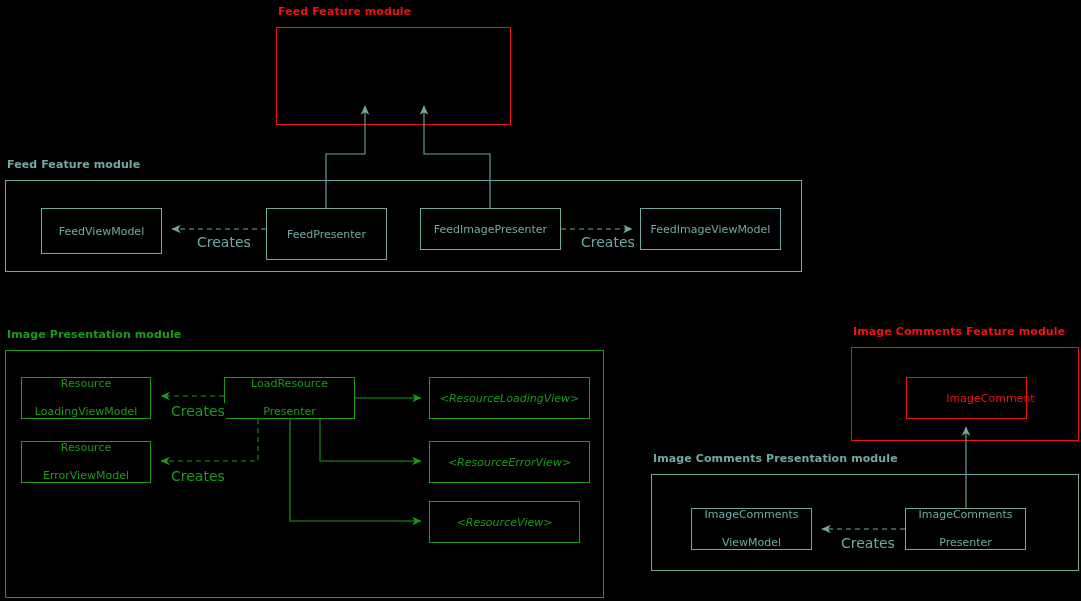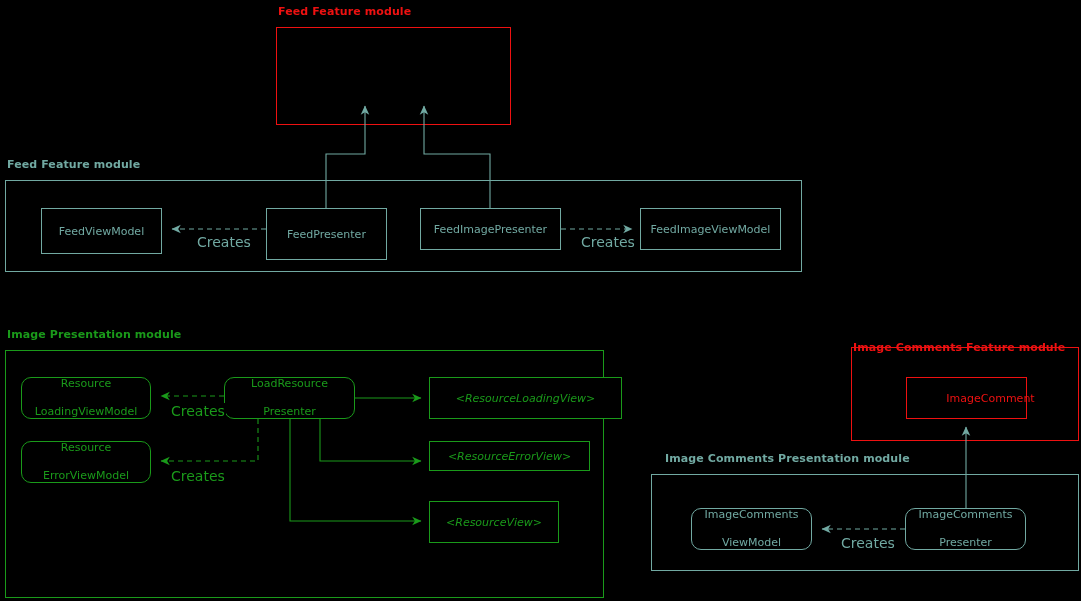--- a/index.html
+++ b/index.html
@@ -3,42 +3,42 @@
 <meta charset="utf-8">
 <style>
   html,body{margin:0;padding:0;background:#000;}
   #stage{position:relative;width:1081px;height:601px;background:#000;overflow:hidden;
          font-family:"DejaVu Sans","Liberation Sans",sans-serif;}
   svg.layer{position:absolute;left:0;top:0;width:1081px;height:601px;overflow:visible;}
   .mod-title{position:absolute;font-size:11px;font-weight:bold;white-space:nowrap;letter-spacing:.1px;}
   .mod-box{position:absolute;box-sizing:border-box;background:transparent;}
   .node{position:absolute;box-sizing:border-box;display:flex;align-items:center;justify-content:center;
         text-align:center;font-size:11px;line-height:13px;background:#000;}
-  .node.two-line{line-height:14px;border-radius:10px;}
+  .node.two-line{line-height:14px;}
   .edge-label{position:absolute;font-size:14px;white-space:nowrap;background:#000;padding:0 1px;text-align:center;}
   .italic{font-style:italic;}
 </style>
 </head>
 <body>
 
 <div id="stage" style="background: rgb(0, 0, 0);">
 
   <div class="mod-title" style="color: rgb(238, 17, 17); left: 278px; top: 5px;">Feed Feature module</div>
   <div class="mod-box" style="border: 1px solid rgb(238, 17, 17); left: 276px; top: 27px; width: 235px; height: 98px;"></div>
 
   <div class="mod-title" style="color: rgb(113, 169, 162); left: 7px; top: 158px;">Feed Feature module</div>
   <div class="mod-box" style="border: 1px solid rgb(113, 169, 162); left: 5px; top: 180px; width: 797px; height: 92px;"></div>
 
   <div class="mod-title" style="color: rgb(26, 154, 26); left: 7px; top: 328px;">Image Presentation module</div>
   <div class="mod-box" style="border: 1px solid rgb(26, 154, 26); left: 5px; top: 350px; width: 599px; height: 248px;"></div>
 
-  <div class="mod-title" style="color: rgb(238, 17, 17); left: 853px; top: 325px; margin-top: 16px;">Image Comments Feature module</div>
+  <div class="mod-title" style="color: rgb(238, 17, 17); left: 853px; top: 325px;">Image Comments Feature module</div>
   <div class="mod-box" style="border: 1px solid rgb(238, 17, 17); left: 851px; top: 347px; width: 228px; height: 94px;"></div>
 
-  <div class="mod-title" style="color: rgb(113, 169, 162); left: 653px; top: 452px; margin-left: 12px;">Image Comments Presentation module</div>
+  <div class="mod-title" style="color: rgb(113, 169, 162); left: 653px; top: 452px;">Image Comments Presentation module</div>
   <div class="mod-box" style="border: 1px solid rgb(113, 169, 162); left: 651px; top: 474px; width: 428px; height: 97px;"></div>
 
   <svg class="layer">
     <defs>
       <marker id="ah-teal" markerWidth="9" markerHeight="9" refX="8" refY="4.5" orient="auto">
         <path d="M0,0.6 L8.4,4.5 L0,8.4 L2.4,4.5 Z" fill="#71a9a2"></path>
       </marker>
       <marker id="ah-green" markerWidth="9" markerHeight="9" refX="8" refY="4.5" orient="auto">
         <path d="M0,0.6 L8.4,4.5 L0,8.4 L2.4,4.5 Z" fill="#1a9a1a"></path>
       </marker>
@@ -88,23 +88,23 @@
   <div class="node two-line" style="border: 1px solid rgb(26, 154, 26); color: rgb(26, 154, 26); left: 21px; top: 441px; width: 130px; height: 42px; flex-direction: column;">
       <span>Resource</span>
       <br>
       <span>ErrorViewModel</span>
     </div>
   <div class="node two-line" style="border: 1px solid rgb(26, 154, 26); color: rgb(26, 154, 26); left: 224px; top: 377px; width: 131px; height: 42px; flex-direction: column;">
       <span>LoadResource</span>
       <br>
       <span>Presenter</span>
     </div>
-  <div class="node italic" style="border: 1px solid rgb(26, 154, 26); color: rgb(26, 154, 26); left: 429px; top: 377px; width: 193px; height: 42px;">&lt;ResourceLoadingView&gt;</div>
-  <div class="node italic" style="border: 1px solid rgb(26, 154, 26); color: rgb(26, 154, 26); left: 429px; top: 441px; width: 161px; height: 30px;">&lt;ResourceErrorView&gt;</div>
-  <div class="node italic" style="border: 1px solid rgb(26, 154, 26); color: rgb(26, 154, 26); left: 429px; top: 501px; width: 130px; height: 42px; text-align: right;">&lt;ResourceView&gt;</div>
+  <div class="node italic" style="border: 1px solid rgb(26, 154, 26); color: rgb(26, 154, 26); left: 429px; top: 377px; width: 161px; height: 42px;">&lt;ResourceLoadingView&gt;</div>
+  <div class="node italic" style="border: 1px solid rgb(26, 154, 26); color: rgb(26, 154, 26); left: 429px; top: 441px; width: 161px; height: 42px;">&lt;ResourceErrorView&gt;</div>
+  <div class="node italic" style="border: 1px solid rgb(26, 154, 26); color: rgb(26, 154, 26); left: 429px; top: 501px; width: 151px; height: 42px; text-align: right;">&lt;ResourceView&gt;</div>
   <div class="node" style="border: 1px solid rgb(238, 17, 17); color: rgb(238, 17, 17); left: 906px; top: 377px; width: 121px; height: 42px; padding-left: 48px;">ImageComment</div>
   <div class="node two-line" style="border: 1px solid rgb(113, 169, 162); color: rgb(113, 169, 162); left: 691px; top: 508px; width: 121px; height: 42px; flex-direction: column;">
       <span>ImageComments</span>
       <br>
       <span>ViewModel</span>
     </div>
   <div class="node two-line" style="border: 1px solid rgb(113, 169, 162); color: rgb(113, 169, 162); left: 905px; top: 508px; width: 121px; height: 42px; flex-direction: column;">
       <span>ImageComments</span>
       <br>
       <span>Presenter</span>

